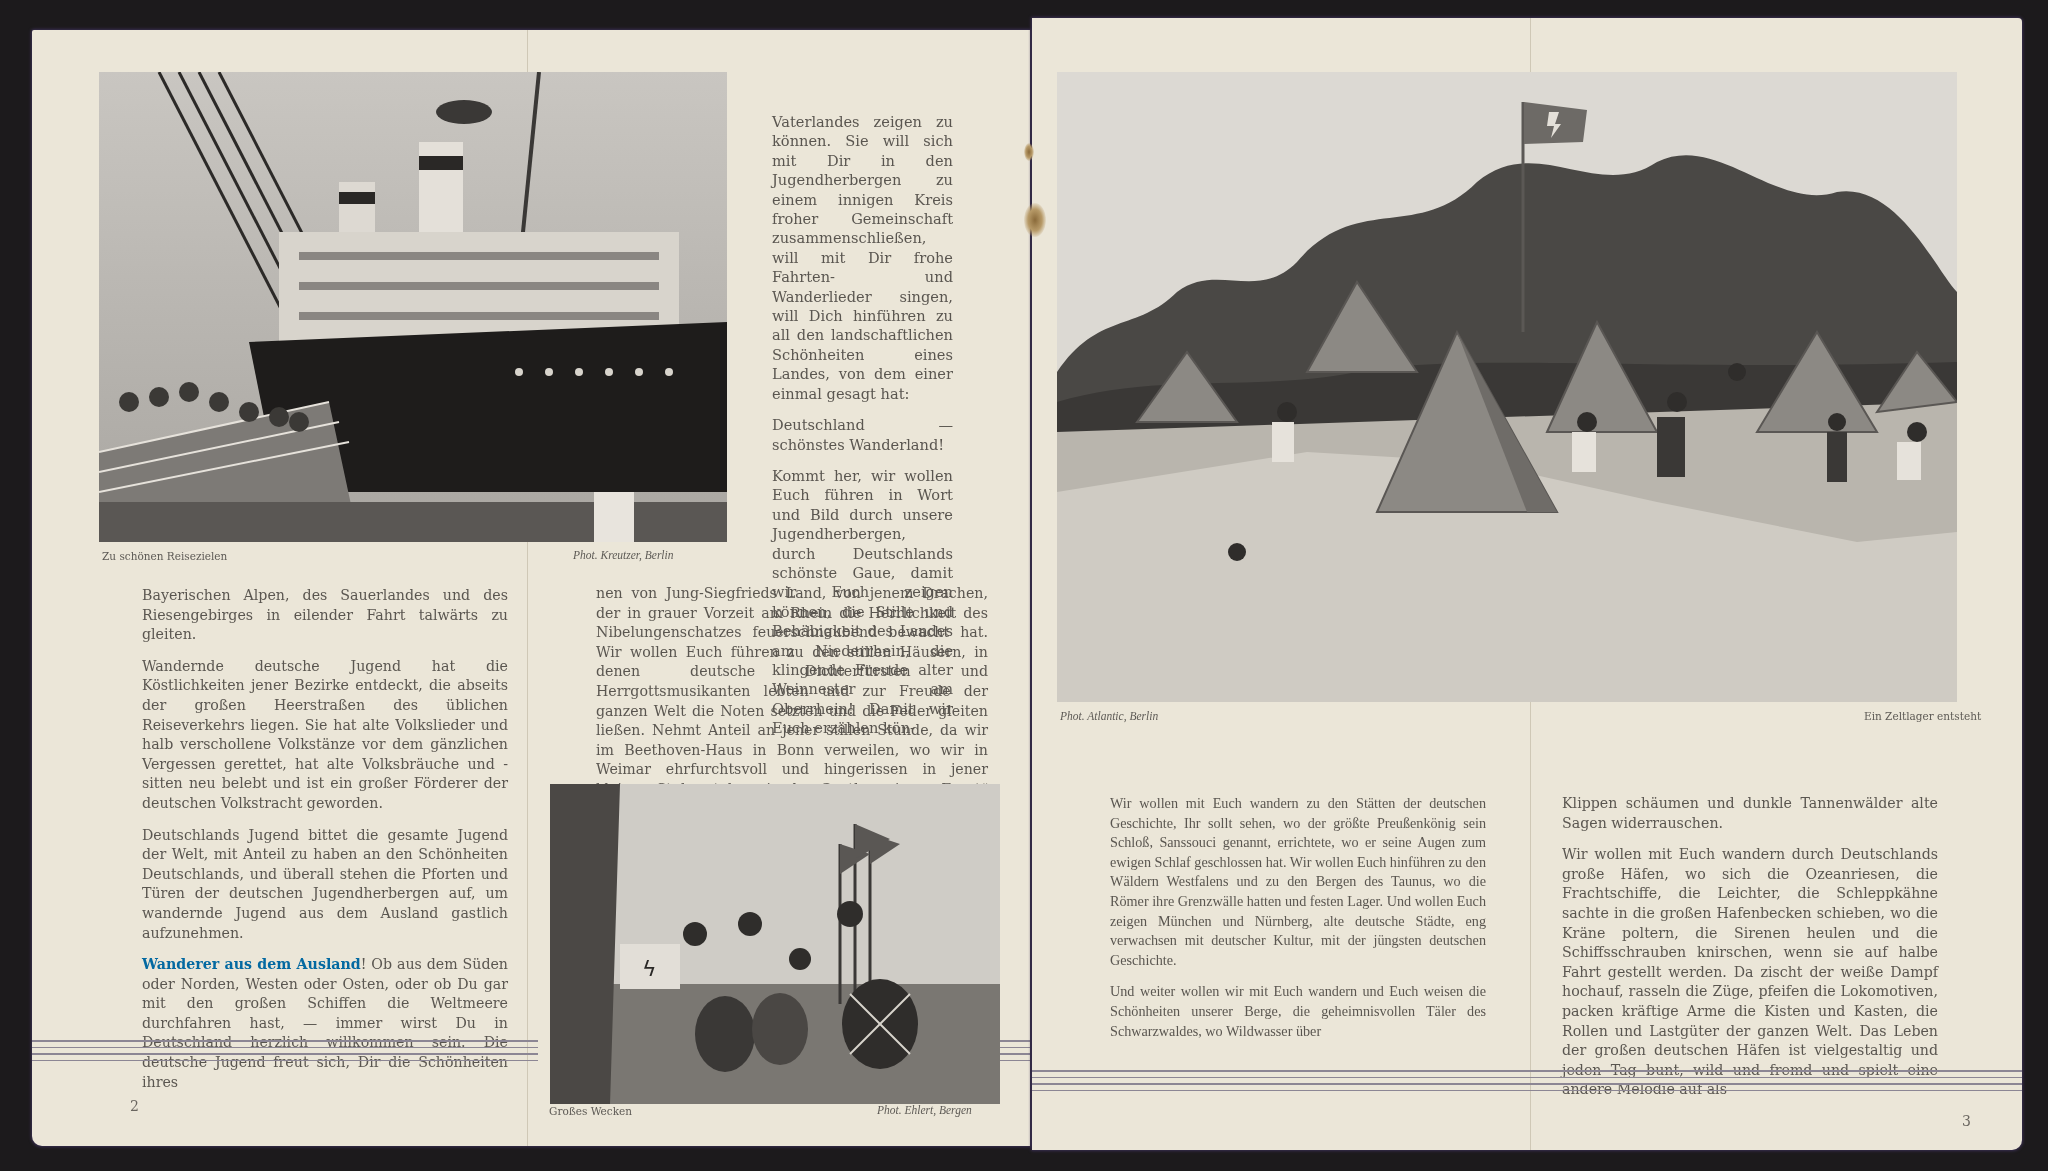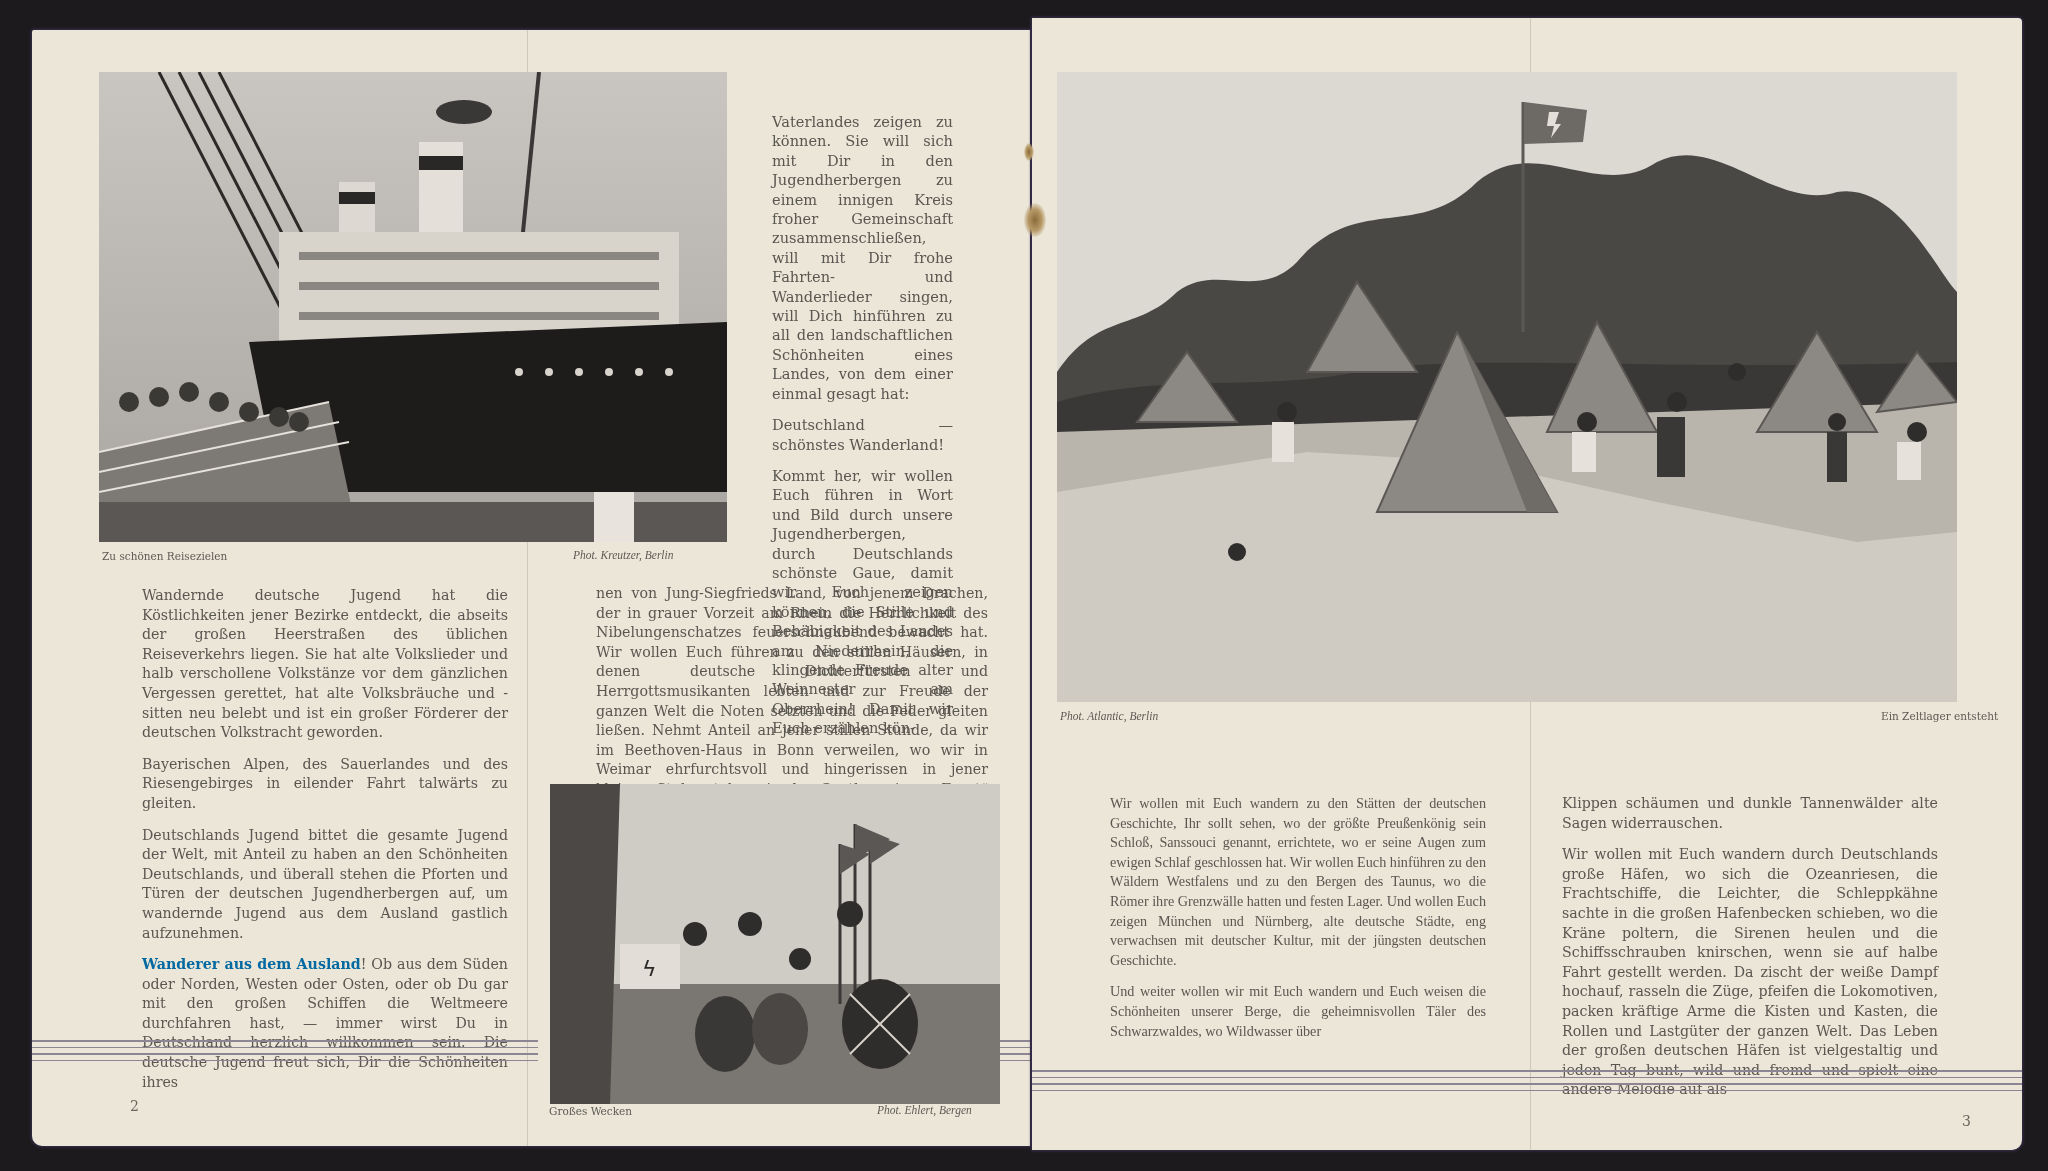--- a/index.html
+++ b/index.html
@@ -119,22 +119,22 @@
     <p>Vaterlandes zeigen zu können. Sie will sich mit Dir in den Jugendherbergen zu einem innigen Kreis froher Gemeinschaft zusammenschließen, will mit Dir frohe Fahrten- und Wanderlieder singen, will Dich hinführen zu all den landschaftlichen Schönheiten eines Landes, von dem einer einmal gesagt hat:</p>
     <p>Deutschland — schönstes Wanderland!</p>
     <p>Kommt her, wir wollen Euch führen in Wort und Bild durch unsere Jugendherbergen, durch Deutschlands schönste Gaue, damit wir Euch zeigen können, die Stille und Behäbigkeit des Landes am Niederrhein, die klingende Freude alter Weinnester am Oberrhein! Damit wir Euch erzählen kön-</p>
   </div>
 
   <div class="textblock" style="left:552px; top:542px; width:416px;">
     <p>nen von Jung-Siegfrieds Land, von jenem Drachen, der in grauer Vorzeit am Rhein die Herrlichkeit des Nibelungenschatzes feuerschnaubend bewacht hat. Wir wollen Euch führen zu den stillen Häusern, in denen deutsche Dichterfürsten und Herrgottsmusikanten lebten und zur Freude der ganzen Welt die Noten setzten und die Feder gleiten ließen. Nehmt Anteil an jener stillen Stunde, da wir im Beethoven-Haus in Bonn verweilen, wo wir in Weimar ehrfurchtsvoll und hingerissen in jener kleinen Stube stehen, in der Goethe seinen „Faust“ vollendete.</p>
   </div>
 
   <div class="textblock" style="left:98px; top:544px; width:390px;">
+    <p>Bayerischen Alpen, des Sauerlandes und des Riesengebirges in eilender Fahrt talwärts zu gleiten.</p>
     <p>Wandernde deutsche Jugend hat die Köstlichkeiten jener Bezirke entdeckt, die abseits der großen Heerstraßen des üblichen Reiseverkehrs liegen. Sie hat alte Volkslieder und halb verschollene Volkstänze vor dem gänzlichen Vergessen gerettet, hat alte Volksbräuche und -sitten neu belebt und ist ein großer Förderer der deutschen Volkstracht geworden.</p>
-    <p>Bayerischen Alpen, des Sauerlandes und des Riesengebirges in eilender Fahrt talwärts zu gleiten.</p>
     <p>Deutschlands Jugend bittet die gesamte Jugend der Welt, mit Anteil zu haben an den Schönheiten Deutschlands, und überall stehen die Pforten und Türen der deutschen Jugendherbergen auf, um wandernde Jugend aus dem Ausland gastlich aufzunehmen.</p>
     <p class="gap"><b>Wanderer aus dem Ausland</b><span>! Ob aus dem Süden oder Norden, Westen oder Osten, oder ob Du gar mit den großen Schiffen die Weltmeere durchfahren hast, — immer wirst Du in Deutschland herzlich willkommen sein. Die deutsche Jugend freut sich, Dir die Schönheiten ihres</span></p>
   </div>
 
   <div class="photo" style="left:518px; top:754px; width:450px; height:320px;">
     <svg viewBox="0 0 450 320" preserveAspectRatio="none">
       <rect width="450" height="320" fill="#cfccc6"></rect>
       <rect y="200" width="450" height="120" fill="#7a7772"></rect>
       <polygon points="0,0 70,0 60,320 0,320" fill="#4b4845"></polygon>
       <g stroke="#3a3836" stroke-width="3">
@@ -232,21 +232,21 @@
           <rect x="515" y="360" width="24" height="40"></rect>
         <rect x="840" y="370" width="24" height="38"></rect>
       </g>
       <g fill="#3a3836">
         <rect x="600" y="345" width="28" height="60"></rect>
           <rect x="770" y="360" width="20" height="50"></rect>
       </g>
     </svg>
   </div>
   <div class="caption credit" style="left:28px; top:692px;">Phot. Atlantic, Berlin</div>
-  <div class="caption" style="left:849px; top:692px;text-align:right;">Ein Zeltlager entsteht</div>
+  <div class="caption" style="left:832px; top:692px;text-align:right;">Ein Zeltlager entsteht</div>
 
   <div class="textblock" style="left:66px; top:764px; width:400px;font-family:Liberation Serif, serif;">
     <p>Wir wollen mit Euch wandern zu den Stätten der deutschen Geschichte, Ihr sollt sehen, wo der größte Preußenkönig sein Schloß, Sanssouci genannt, errichtete, wo er seine Augen zum ewigen Schlaf geschlossen hat. Wir wollen Euch hinführen zu den Wäldern Westfalens und zu den Bergen des Taunus, wo die Römer ihre Grenzwälle hatten und festen Lager. Und wollen Euch zeigen München und Nürnberg, alte deutsche Städte, eng verwachsen mit deutscher Kultur, mit der jüngsten deutschen Geschichte.</p>
     <p>Und weiter wollen wir mit Euch wandern und Euch weisen die Schönheiten unserer Berge, die geheimnisvollen Täler des Schwarzwaldes, wo Wildwasser über</p>
   </div>
 
   <div class="textblock" style="left:518px; top:764px; width:400px;">
     <p>Klippen schäumen und dunkle Tannenwälder alte Sagen widerrauschen.</p>
     <p>Wir wollen mit Euch wandern durch Deutschlands große Häfen, wo sich die Ozeanriesen, die Frachtschiffe, die Leichter, die Schleppkähne sachte in die großen Hafenbecken schieben, wo die Kräne poltern, die Sirenen heulen und die Schiffsschrauben knirschen, wenn sie auf halbe Fahrt gestellt werden. Da zischt der weiße Dampf hochauf, rasseln die Züge, pfeifen die Lokomotiven, packen kräftige Arme die Kisten und Kasten, die Rollen und Lastgüter der ganzen Welt. Das Leben der großen deutschen Häfen ist vielgestaltig und jeden Tag bunt, wild und fremd und spielt eine andere Melodie auf als</p>
   </div>

